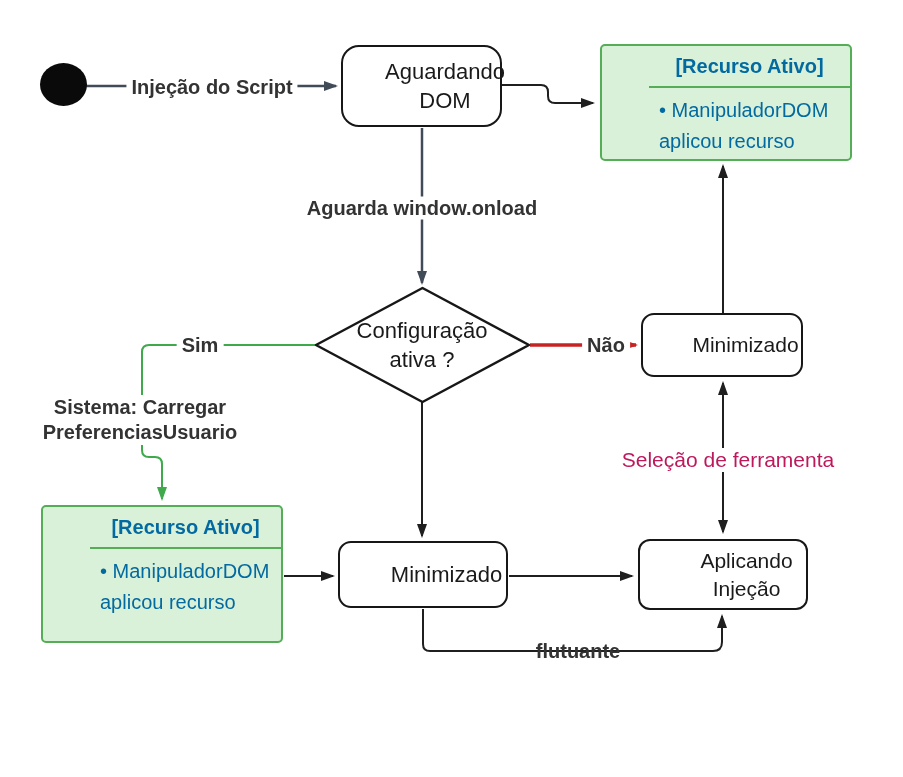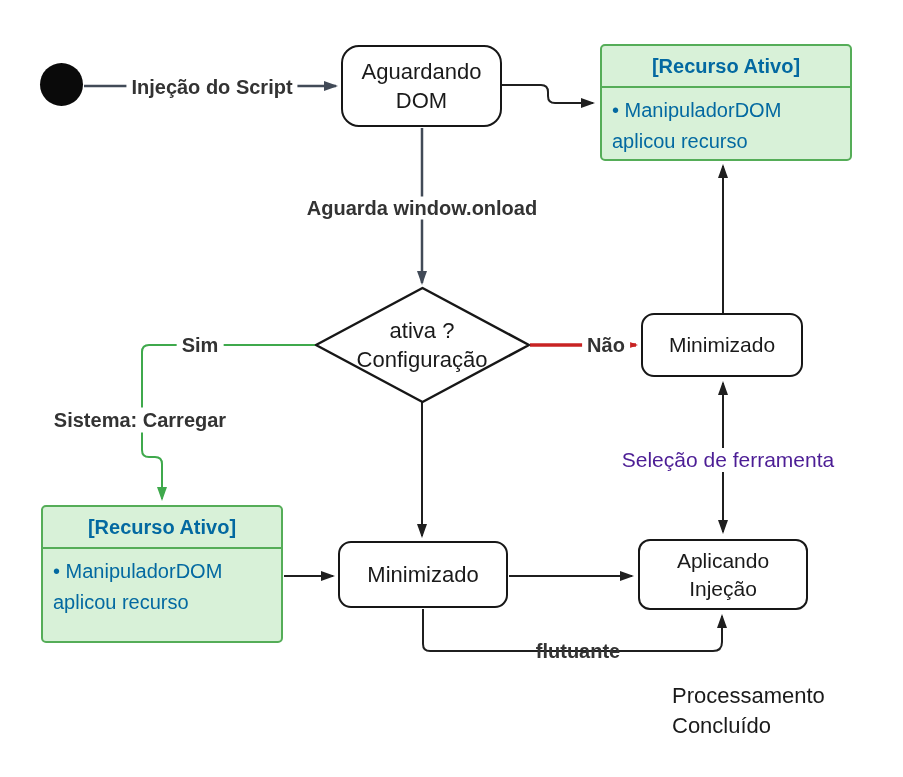--- a/index.html
+++ b/index.html
@@ -14,21 +14,21 @@
   .e-black{stroke:var(--line-black,#1f1f1f);stroke-width:2;fill:none;}
   .e-green{stroke:var(--green-arrow,#3fa94c);stroke-width:2;fill:none;}
   .e-red{stroke:var(--red-arrow,#c82323);stroke-width:3.5;fill:none;}
   .mk-slate{fill:var(--slate-arrow,#414a57);}
   .mk-black{fill:var(--line-black,#1f1f1f);}
   .mk-green{fill:var(--green-arrow,#3fa94c);}
   .mk-red{fill:var(--red-arrow,#c82323);}
   .diamond{fill:#ffffff;stroke:#171717;stroke-width:2.5;stroke-linejoin:round;}
 
   
-  .node{position:absolute;box-sizing:border-box;}
+  .node{position:absolute;box-sizing:border-box;padding-left:47px;}
   .state{
     border:2.5px solid #171717;border-radius:16px;background:#fff;
     display:flex;flex-direction:column;align-items:center;justify-content:center;
     text-align:center;color:var(--node-text,#1a1a1a);line-height:1.32;
   }
   #aguardando{left:341px;top:45px;width:161px;height:82px;border-radius:18px;font-size:22px;}
   #min-right{left:641px;top:313px;width:162px;height:64px;border-radius:13px;font-size:21px;}
   #min-bottom{left:338px;top:541px;width:170px;height:67px;border-radius:13px;font-size:22px;}
   #aplicando{left:638px;top:539px;width:170px;height:71px;border-radius:12px;font-size:21px;}
 
@@ -58,21 +58,21 @@
     font-weight:bold;font-size:20px;color:var(--label-text,#333333);
     white-space:nowrap;text-align:center;
   }
   .bg{background:#fff;padding:0 5px;}
   #lbl-injecao{left:212px;top:87px;}
   #lbl-aguarda{left:422px;top:208px;}
   #lbl-sim{left:200px;top:345px;}
   #lbl-nao{left:578px;top:345px;margin-left:28px;}
   #lbl-sistema{left:140px;top:420px;line-height:25px;}
   #lbl-clique{left:578px;top:651px;line-height:25px;}
-  #lbl-selecao{left:728px;top:460px;font-weight:normal;font-size:21px;color:#4c1d95;}
+  #lbl-selecao{left:728px;top:460px;font-weight:normal;font-size:21px;color:#be185d;}
   #lbl-processamento{
     position:absolute;left:672px;top:681px;font-size:22px;font-weight:normal;
     color:#1a1a1a;line-height:30px;white-space:nowrap;
   }
 </style>
 </head>
 <body>
 
 <div id="canvas">
 
@@ -113,22 +113,22 @@
     <span>Aguardando</span>
     <span>DOM</span>
   </div>
 
   <div class="green-box node" id="green-top">
     <div class="hdr">[Recurso Ativo]</div>
     <div class="bdy">• ManipuladorDOM aplicou recurso</div>
   </div>
 
   <div class="diamond-label">
+    <div>Configuração</div>
     <div>ativa ?</div>
-    <div>Configuração</div>
   </div>
 
   <div class="state node" id="min-right">
     <span>Minimizado</span>
   </div>
 
   <div class="green-box node" id="green-left">
     <div class="hdr">[Recurso Ativo]</div>
     <div class="bdy">• ManipuladorDOM aplicou recurso</div>
   </div>
@@ -142,26 +142,23 @@
     <span>Injeção</span>
   </div>
 
   <div class="edge-label bg" id="lbl-injecao">Injeção do Script</div>
   <div class="edge-label bg" id="lbl-aguarda">Aguarda window.onload</div>
   <div class="edge-label bg" id="lbl-sim">Sim</div>
   <div class="edge-label bg" id="lbl-nao">Não</div>
 
   <div class="edge-label bg" id="lbl-sistema">
     <div>Sistema: Carregar</div>
+    <div>PreferenciasUsuario</div>
   </div>
 
   <div class="edge-label" id="lbl-clique">
     <div>flutuante</div>
   </div>
 
   <div class="edge-label bg" id="lbl-selecao">Seleção de ferramenta</div>
 
-  <div id="lbl-processamento">
-    <div>Processamento</div>
-    <div>Concluído</div>
-  </div>
 
 </div>
 
 </body></html>

